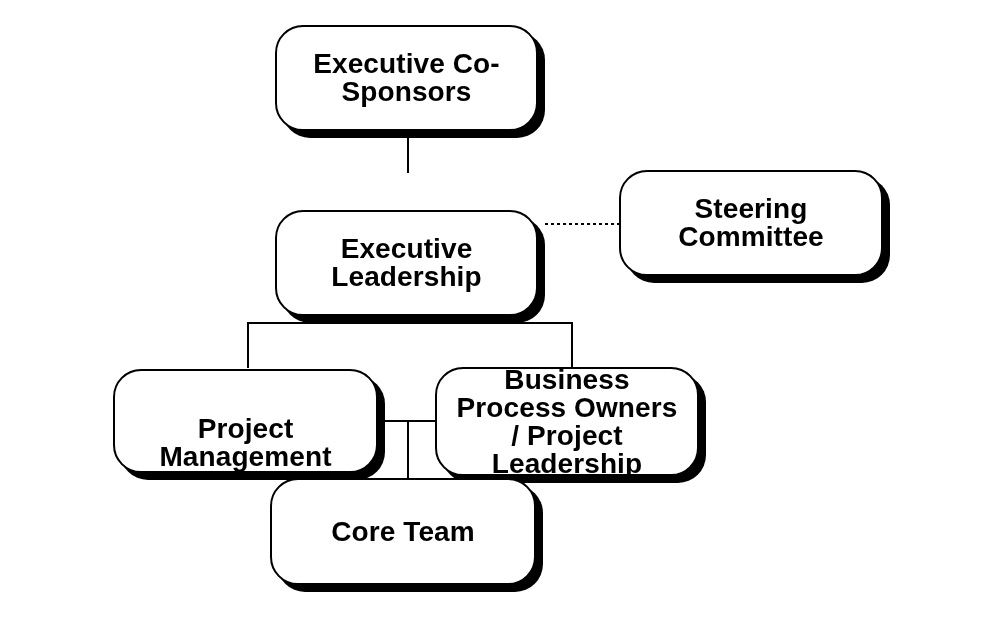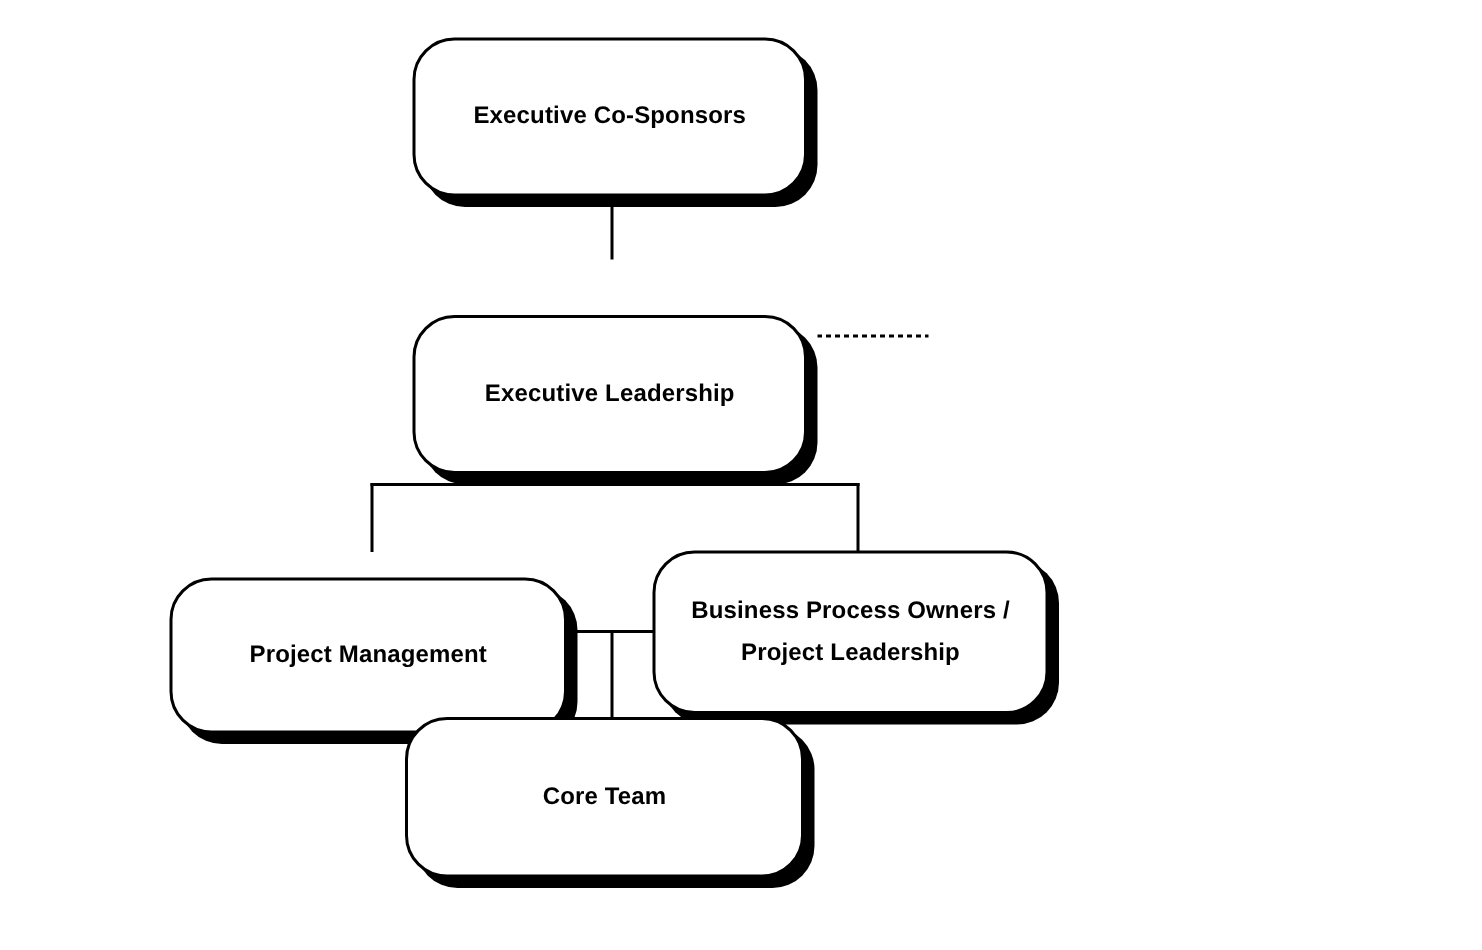--- a/index.html
+++ b/index.html
@@ -16,40 +16,40 @@
     box-sizing: border-box;
     background: #ffffff;
     border: 2px solid #000000;
     border-radius: 28px;
     box-shadow: 7px 7px 0 #000000;
     display: flex;
     align-items: center;
     justify-content: center;
     text-align: center;
     font-weight: bold;
-    font-size: 16px;
+    font-size: 28px;
     line-height: 28px;
     color: #000000;
     letter-spacing: 0.1px;
     padding: 0 12px;
     z-index: 2;
   }
   .edge {
     position: absolute;
     background: #000000;
     z-index: 1;
   }
   .edge.dotted {
     background: repeating-linear-gradient(90deg, #000000 0 3px, transparent 3px 6px);
   }
   
   .n-exec-co-sponsors   { left: 275px; top: 25px;  width: 263px; height: 106px; }
   .n-exec-leadership    { left: 275px; top: 172px; width: 263px; height: 106px; margin-top: 38px; }
   .n-steering-committee { left: 619px; top: 170px; width: 264px; height: 106px; }
-  .n-project-management { left: 113px; top: 385px; width: 265px; height: 104px; }
+  .n-project-management { left: 113px; top: 369px; width: 265px; height: 104px; align-items: flex-end; }
   .n-business-process   { left: 435px; top: 367px; width: 264px; height: 109px; justify-content: flex-end; }
   .n-core-team          { left: 270px; top: 478px; width: 266px; height: 107px; }
   
   .e-v1 { left: 407px; top: 129px; width: 2px;  height: 44px; }
   .e-dotted { left: 545px; top: 223px; width: 74px; height: 2px; }
   .e-v2 { left: 406px; top: 276px; width: 2px;  height: 48px; }
   .e-h1 { left: 247px; top: 322px; width: 326px; height: 2px; }
   .e-v3 { left: 247px; top: 322px; width: 2px;  height: 46px; }
   .e-v4 { left: 571px; top: 322px; width: 2px;  height: 46px; }
   .e-h2 { left: 378px; top: 420px; width: 58px;  height: 2px; }
@@ -70,20 +70,23 @@
   <div class="edge e-v5"></div>
 
   <div class="node n-exec-co-sponsors">
     <span>Executive Co-Sponsors</span>
   </div>
 
   <div class="node n-exec-leadership">
     <span>Executive Leadership</span>
   </div>
 
+  <div class="node n-steering-committee">
+    <span>Steering Committee</span>
+  </div>
 
   <div class="node n-project-management">
     <span>Project Management</span>
   </div>
 
   <div class="node n-business-process">
     <span>Business Process Owners / Project Leadership</span>
   </div>
 
   <div class="node n-core-team">

